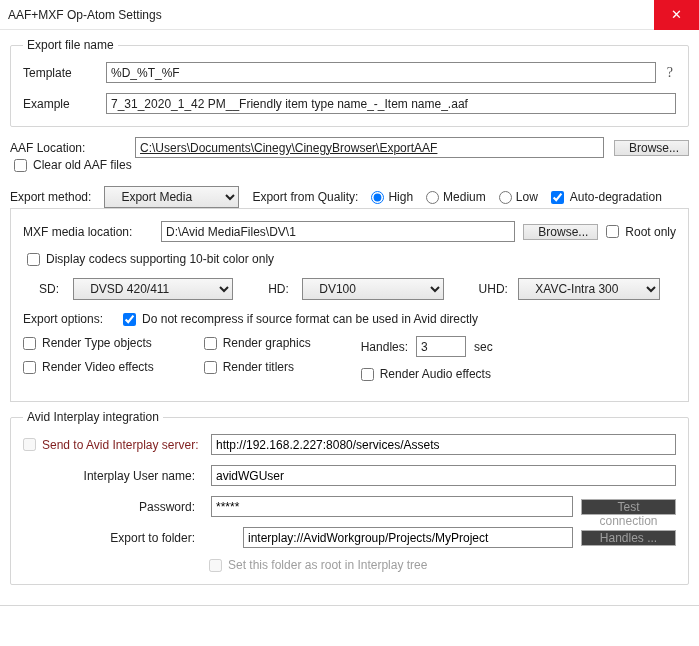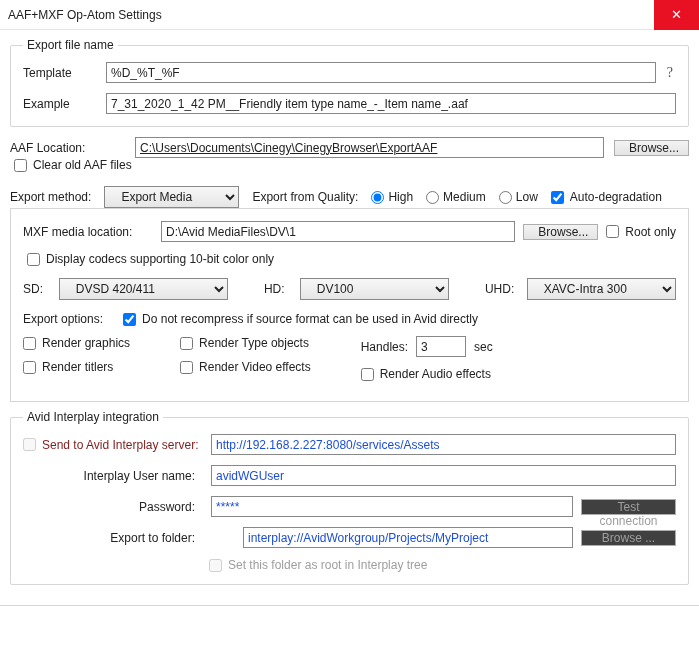--- a/index.html
+++ b/index.html
@@ -7,32 +7,32 @@
 .titlebar{height:30px;background:#fff;border-bottom:1px solid #e5e5e5;display:flex;align-items:center;justify-content:space-between;padding-left:8px}
 .titlebar span{font-size:12px}
 .close-btn{width:45px;height:30px;background:#e81123;color:#fff;display:flex;align-items:center;justify-content:center;font-size:13px;cursor:pointer}
 .dialog{padding:8px 10px 10px 10px}
 fieldset{border:1px solid #d6d6d6;border-radius:2px;padding:10px 12px 12px 12px;margin-bottom:10px;position:relative}
 legend{font-size:12px;padding:0 4px;color:#222}
 .row{display:flex;align-items:center;margin-bottom:10px;gap:8px}
 .row:last-child{margin-bottom:0}
 label.fld{width:75px;flex-shrink:0}
 input[type=text]{height:21px;border:1px solid #888;padding:0 4px;background:#fff;font-size:12px}
-input[type=text]:disabled{color:#1d4ed8;background:#fff}
+input[type=text]:disabled{color:#000000;background:#fff}
 .btn{height:16px;border:1px solid #adadad;background:linear-gradient(#f3f3f3,#e4e4e4);padding:0 14px;font-size:12px;cursor:pointer}
 .btn:disabled{color:#9e9e9e;background:#404040;cursor:default}
 select{height:22px;border:1px solid #888;background:linear-gradient(#f7f7f7,#e6e6e6);padding:0 12px;font-size:12px}
 .chk{display:flex;align-items:center;gap:6px}
 .chk input[type=checkbox]{width:13px;height:13px}
 .radio{display:flex;align-items:center;gap:4px}
 .radio input{width:13px;height:13px}
 .section-row{display:flex;align-items:center;gap:10px;}
 .q{font-family:Georgia,serif;font-size:14px;color:#555;cursor:pointer;padding:0 3px}
 .inner-group{border:1px solid #d6d6d6;padding:12px;margin-bottom:8px}
-.codec-row{display:flex;align-items:center;gap:8px;margin:12px 0}
+.codec-row{display:flex;align-items:center;gap:8px;margin:12px 16px}
 .codec-row label{width:28px}
 .cbgrid{display:flex;gap:50px;margin:8px 0}
 .cbcol{display:flex;flex-direction:column;gap:10px}
 .footer{display:flex;justify-content:flex-end;gap:8px;padding:12px 14px;border-top:1px solid #d6d6d6}
 </style>
 </head>
 <body>
 
 <div class="titlebar">
   <span>AAF+MXF Op-Atom Settings</span>
@@ -116,35 +116,35 @@
       <label>Export options:</label>
       <label class="chk">
           <input type="checkbox" checked="" style="">
           <span>Do not recompress if source format can be used in Avid directly</span>
         </label>
     </div>
     <div class="cbgrid">
       <div class="cbcol">
         <label class="chk">
             <input type="checkbox" style="">
+            <span>Render Type objects</span>
+          </label>
+        <label class="chk">
+            <input type="checkbox" style="">
+            <span>Render Video effects</span>
+          </label>
+      </div>
+      <div class="cbcol">
+        <label class="chk">
+            <input type="checkbox" style="">
             <span>Render graphics</span>
           </label>
         <label class="chk">
             <input type="checkbox" style="">
             <span>Render titlers</span>
-          </label>
-      </div>
-      <div class="cbcol">
-        <label class="chk">
-            <input type="checkbox" style="">
-            <span>Render Type objects</span>
-          </label>
-        <label class="chk">
-            <input type="checkbox" style="">
-            <span>Render Video effects</span>
           </label>
       </div>
       <div class="cbcol">
         <div class="row" style="margin:0;gap:8px">
           <label>Handles:</label>
           <input type="text" style="width: 50px;" value="3">
           <span>sec</span>
         </div>
         <label class="chk">
             <input type="checkbox" style="">
@@ -168,21 +168,21 @@
       <input type="text" disabled="" style="flex: 1 1 0%;" value="avidWGUser">
     </div>
     <div class="row">
       <label style="width:180px;text-align:right;padding-right:8px">Password:</label>
       <input type="text" disabled="" style="flex: 1 1 0%;" value="*****">
       <button class="btn" disabled="" style="width:95px">Test connection</button>
     </div>
     <div class="row">
       <label style="width:180px;text-align:right;padding-right:8px">Export to folder:</label>
       <input type="text" disabled="" style="flex: 1 1 0%; margin-left: 32px;" value="interplay://AvidWorkgroup/Projects/MyProject">
-      <button class="btn" disabled="" style="width:95px">Browse ...</button>
+      <button class="btn" disabled="" style="width:95px">Handles ...</button>
     </div>
     <div class="row" style="margin-left:186px">
       <label class="chk">
         <input type="checkbox" disabled="" style="">
           <span style="color:#9e9e9e">Set this folder as root in Interplay tree</span>
       </label>
     </div>
   </fieldset>
 
 </div>

